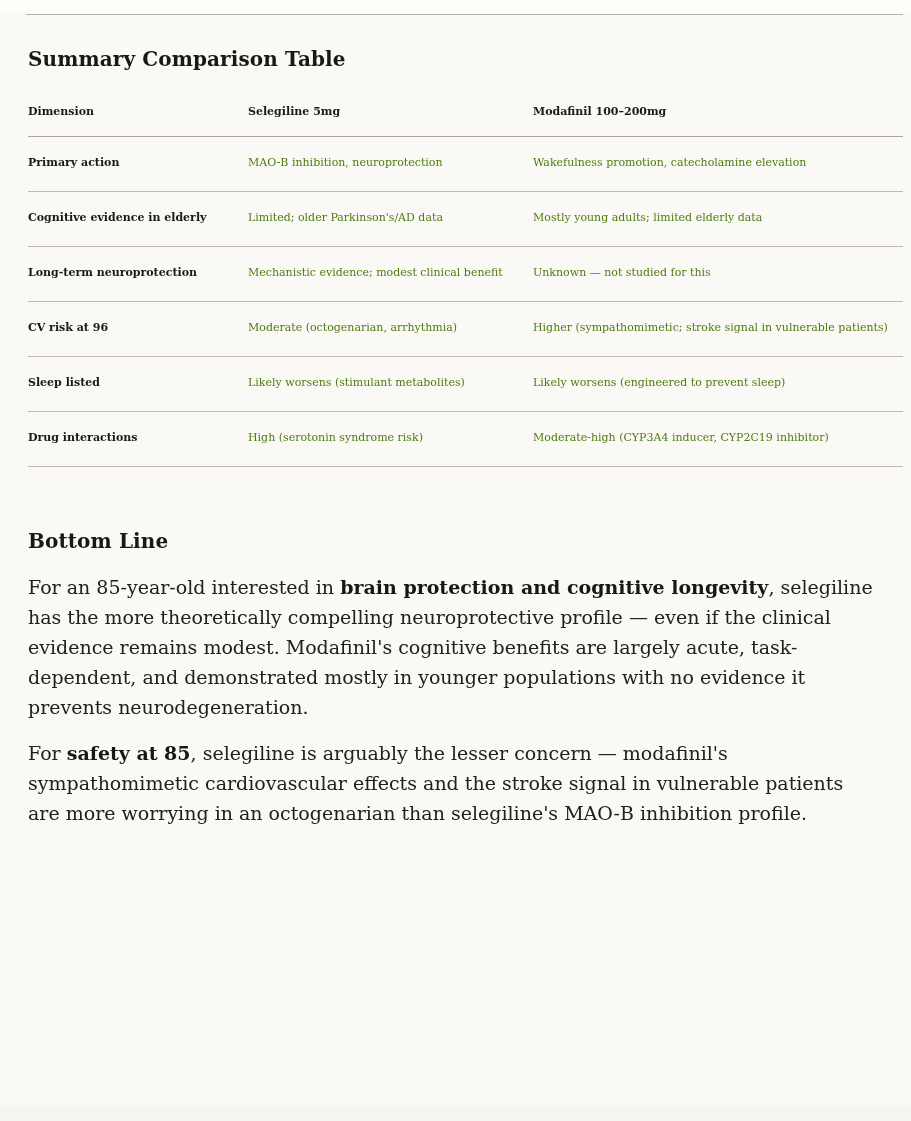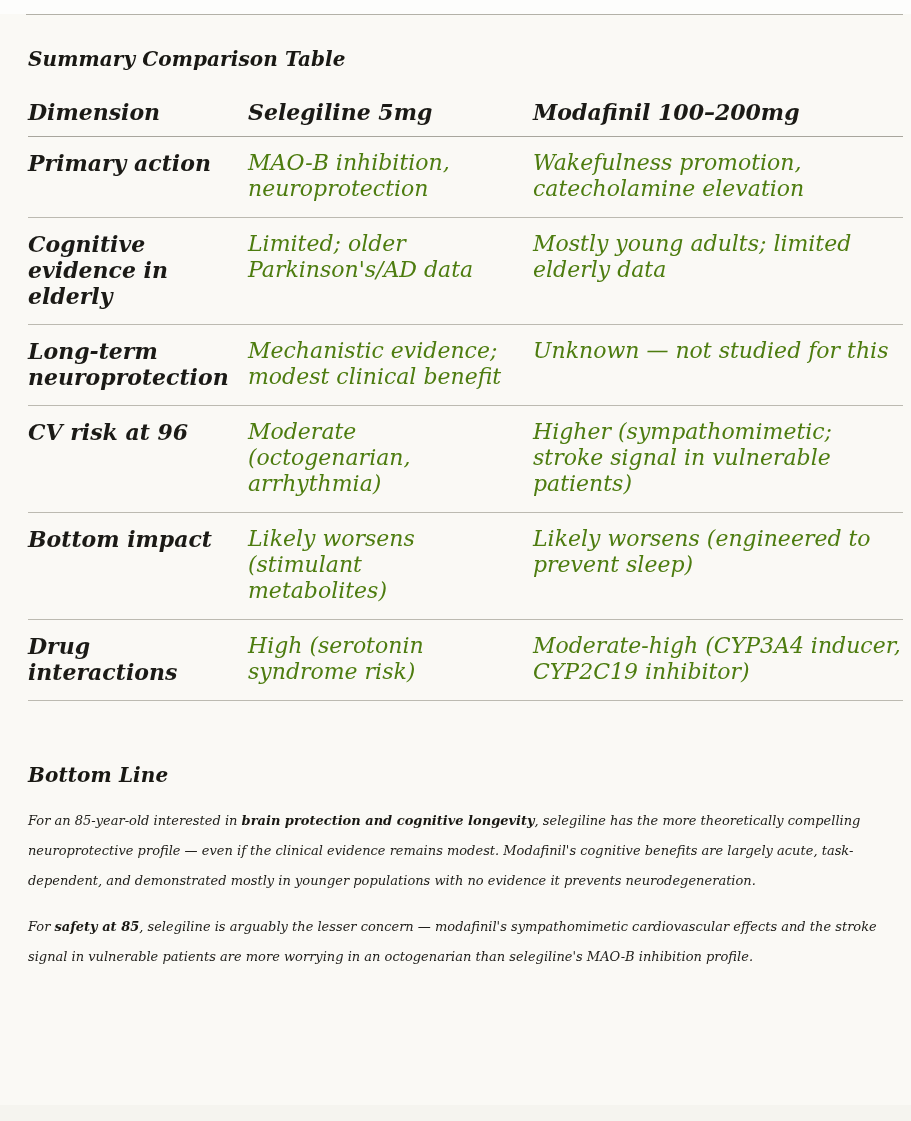--- a/index.html
+++ b/index.html
@@ -28,36 +28,35 @@
     height: 16px;
     background: #F5F4EF;
   }
   hr.section-divider {
     border: none;
     border-top: 1.5px solid #b3b1a8;
     margin: 0 8px 0 26px;
   }
   .content {
     padding: 0 4px 0 28px;
-    font-style: italic;
   }
   h2.doc-heading {
     margin: 30px 0 0 0;
     font-size: 20px;
     line-height: 29px;
     font-weight: bold;
     color: #191813;
     letter-spacing: 0.1px;
   }
   table.cmp-table {
     border-collapse: collapse;
     table-layout: fixed;
     width: 875px;
     margin-top: 14px;
-    font-size: 22px;
+    font-size: 11px;
   }
   .cmp-table col.c1 { width: 220px; }
   .cmp-table col.c2 { width: 285px; }
   .cmp-table col.c3 { width: 370px; }
   .cmp-table th {
     text-align: left;
     vertical-align: top;
     font-weight: bold;
     padding: 12px 24px 12px 0;
     line-height: 24px;
@@ -80,21 +79,21 @@
   }
   .cmp-table th:last-child,
   .cmp-table td:last-child {
     padding-right: 0;
   }
   h2.bottom-heading {
     margin: 60px 0 0 0;
   }
   p.body-para {
     margin: 16px 30px 0 0;
-    font-size: 13px;
+    font-size: 19px;
     line-height: 30px;
     color: #21201c;
   }
   p.body-para + p.body-para {
   }
   p.body-para b {
     color: #181712;
   }
 </style>
 </head>
@@ -135,21 +134,21 @@
         <td class="dim">Long-term neuroprotection</td>
         <td>Mechanistic evidence; modest clinical benefit</td>
         <td>Unknown — not studied for this</td>
       </tr>
       <tr>
         <td class="dim">CV risk at 96</td>
         <td>Moderate (octogenarian, arrhythmia)</td>
         <td>Higher (sympathomimetic; stroke signal in vulnerable patients)</td>
       </tr>
       <tr>
-        <td class="dim">Bottom impact</td>
+        <td class="dim">Sleep listed</td>
         <td>Likely worsens (stimulant metabolites)</td>
         <td>Likely worsens (engineered to prevent sleep)</td>
       </tr>
       <tr>
         <td class="dim">Drug interactions</td>
         <td>High (serotonin syndrome risk)</td>
         <td>Moderate-high (CYP3A4 inducer, CYP2C19 inhibitor)</td>
       </tr>
     </tbody>
   </table>

